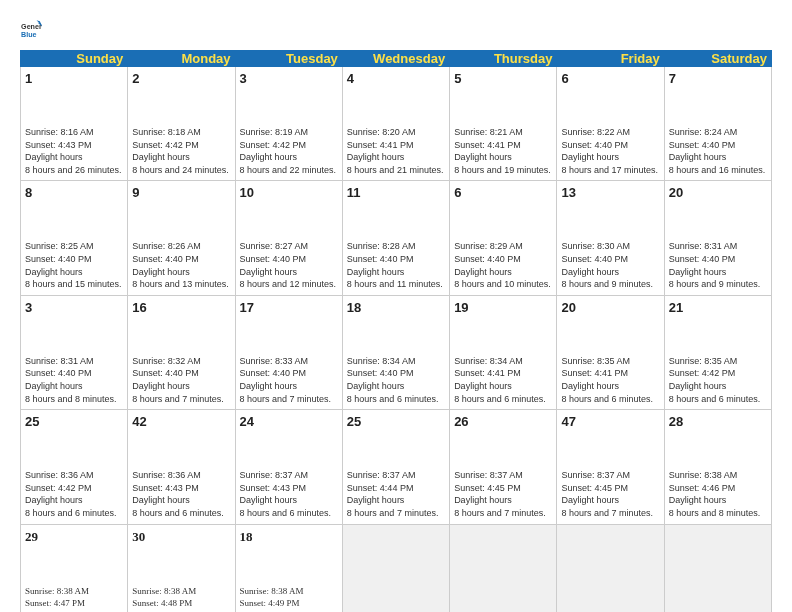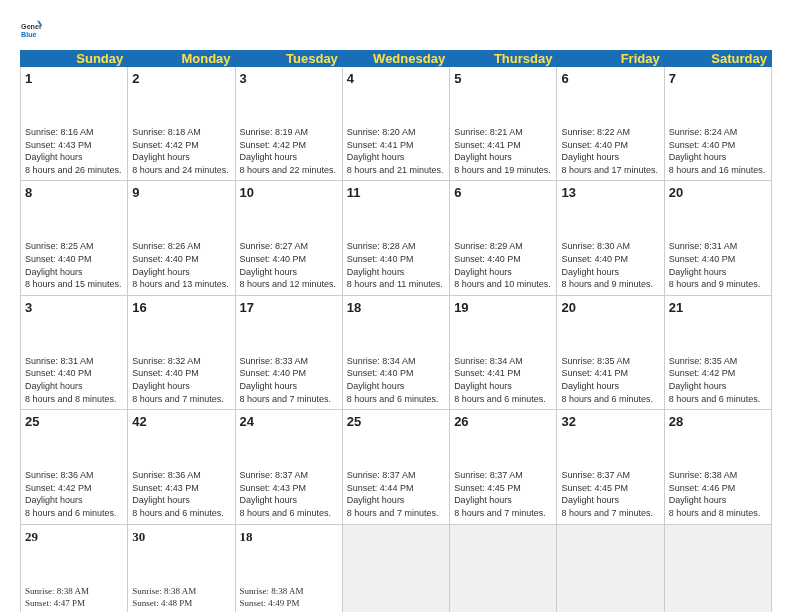--- a/index.html
+++ b/index.html
@@ -370,21 +370,21 @@
           <td>
         <span class="day-number">26</span>
         <div class="day-info">
           Sunrise: 8:37 AM<br>
           Sunset: 4:45 PM<br>
           Daylight hours<br>
           8 hours and 7 minutes.
         </div>
       </td>
           <td>
-        <span class="day-number">32</span>
+        <span class="day-number">47</span>
         <div class="day-info">
           Sunrise: 8:37 AM<br>
           Sunset: 4:45 PM<br>
           Daylight hours<br>
           8 hours and 7 minutes.
         </div>
       </td>
           <td>
         <span class="day-number">28</span>
         <div class="day-info">

